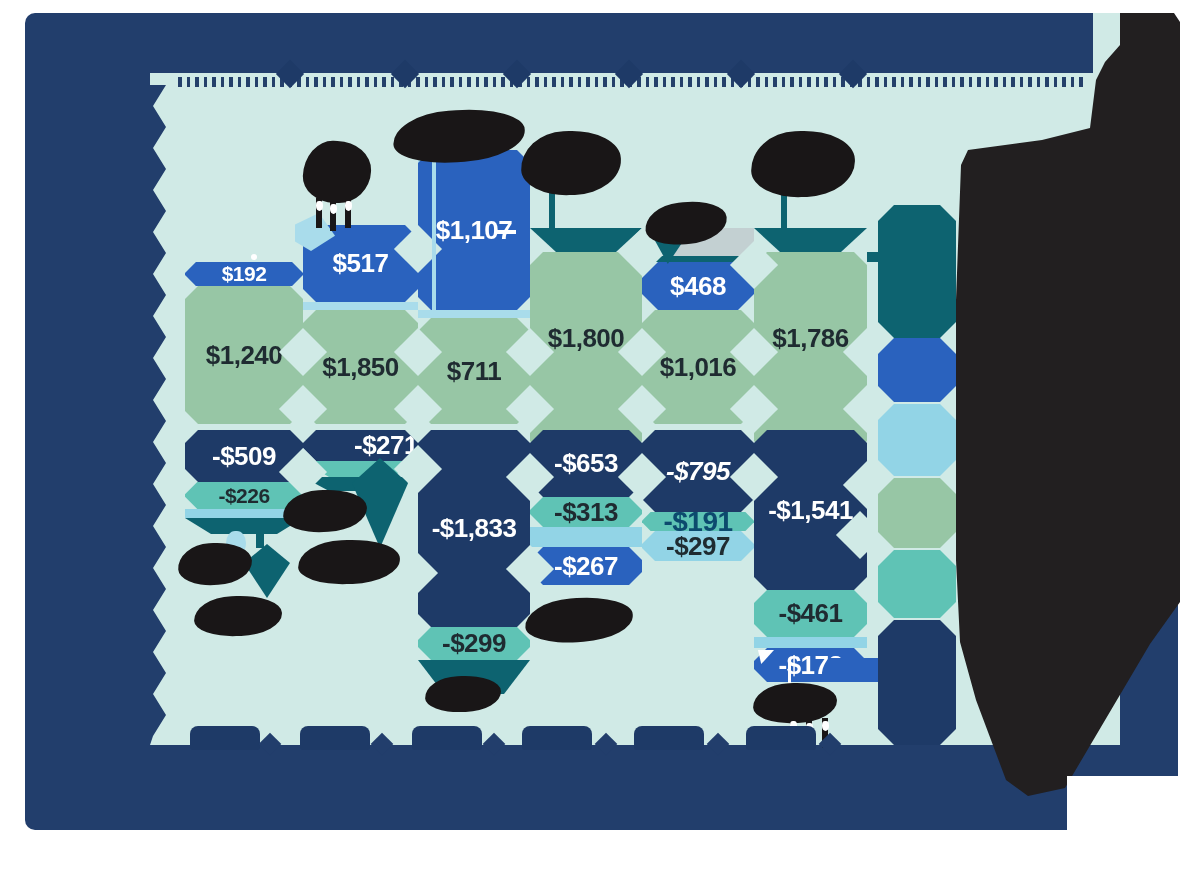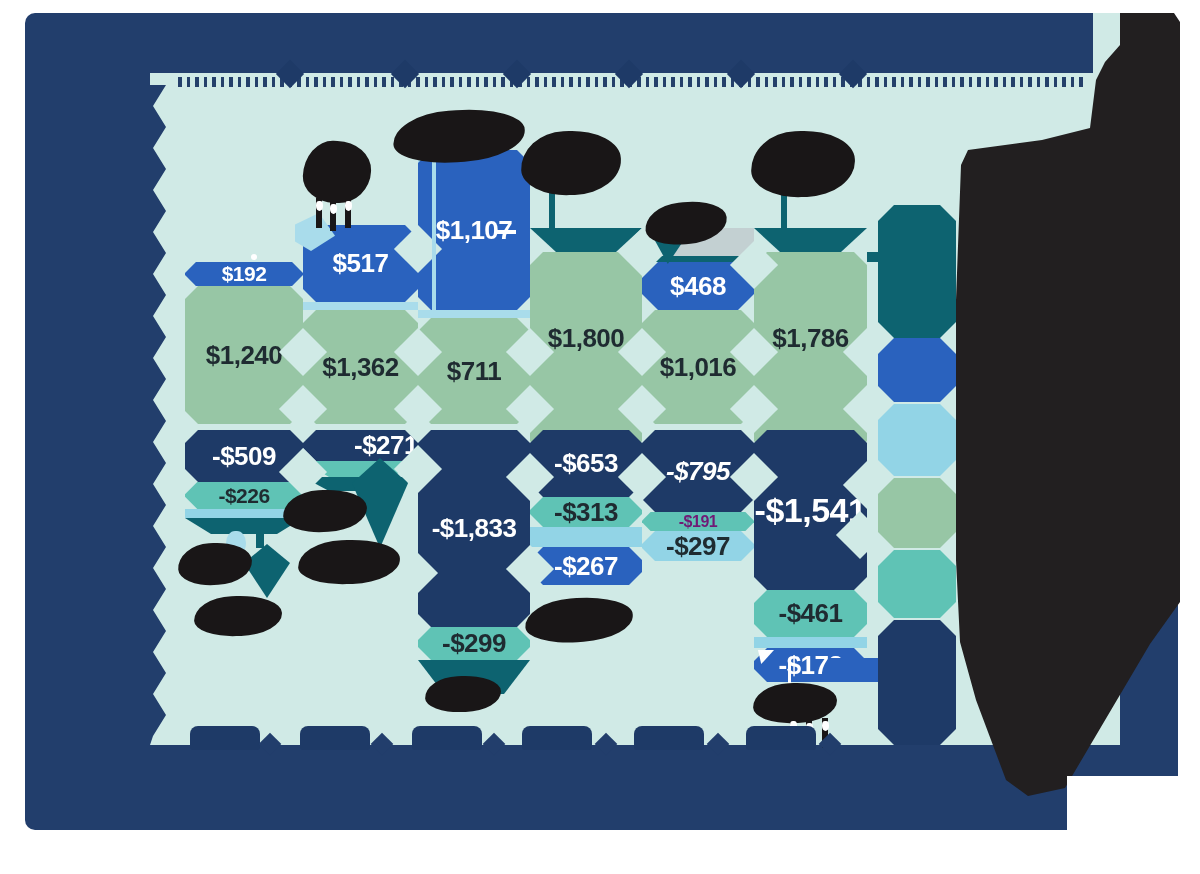--- a/index.html
+++ b/index.html
@@ -39,21 +39,21 @@
       <div class="seg" style="left: 185px; top: 482px; width: 118px; height: 27px; background: rgb(95, 195, 181); color: rgb(31, 43, 49); font-size: 21px; clip-path: polygon(12.2727px 0px, calc(100% - 12.2727px) 0px, 100% 12.2727px, 100% calc(100% - 12.2727px), calc(100% - 12.2727px) 100%, 12.2727px 100%, 0px calc(100% - 12.2727px), 0px 12.2727px);">
         <span>-$226</span>
       </div>
       <div class="seg" style="left: 185px; top: 509px; width: 118px; height: 9px; background: rgb(146, 212, 230); color: rgb(31, 43, 49); font-size: 21px;"></div>
       <div class="seg" style="left: 185px; top: 518px; width: 118px; height: 16px; background: rgb(13, 99, 112); color: rgb(255, 255, 255); font-size: 21px; clip-path: polygon(0px 0px, 100% 0px, calc(100% - 26px) 100%, 26px 100%);"></div>
       <div class="seg" style="left: 303px; top: 225px; width: 115px; height: 77px; background: rgb(42, 98, 190); color: rgb(255, 255, 255); font-size: 26px; clip-path: polygon(13px 0px, calc(100% - 13px) 0px, 100% 13px, 100% calc(100% - 13px), calc(100% - 13px) 100%, 13px 100%, 0px calc(100% - 13px), 0px 13px);">
         <span>$517</span>
       </div>
       <div class="seg" style="left: 303px; top: 302px; width: 115px; height: 8px; background: rgb(169, 220, 235); color: rgb(31, 43, 49); font-size: 21px;"></div>
       <div class="seg" style="left: 303px; top: 310px; width: 115px; height: 114px; background: rgb(151, 198, 165); color: rgb(31, 43, 49); font-size: 26px; clip-path: polygon(13px 0px, calc(100% - 13px) 0px, 100% 13px, 100% calc(100% - 13px), calc(100% - 13px) 100%, 13px 100%, 0px calc(100% - 13px), 0px 13px);">
-        <span>$1,362</span>
+        <span>$1,850</span>
       </div>
       <div class="seg" style="left: 303px; top: 430px; width: 115px; height: 31px; background: rgb(30, 58, 103); color: rgb(255, 255, 255); font-size: 26px; clip-path: polygon(13px 0px, calc(100% - 13px) 0px, 100% 13px, 100% calc(100% - 13px), calc(100% - 13px) 100%, 13px 100%, 0px calc(100% - 13px), 0px 13px); justify-content: flex-end;">
         <span>-$271</span>
       </div>
       <div class="seg" style="left: 303px; top: 461px; width: 115px; height: 16px; background: rgb(95, 195, 181); color: rgb(31, 43, 49); font-size: 21px; clip-path: polygon(0px 0px, 100% 0px, calc(100% - 26px) 100%, 26px 100%);"></div>
       <div class="seg" style="left: 303px; top: 477px; width: 115px; height: 14px; background: rgb(13, 99, 112); color: rgb(255, 255, 255); font-size: 21px; clip-path: polygon(0px 0px, 100% 0px, calc(100% - 26px) 100%, 26px 100%);"></div>
       <div class="seg" style="left: 418px; top: 140px; width: 64px; height: 42px; background: rgb(169, 220, 235); color: rgb(31, 43, 49); font-size: 26px; clip-path: polygon(0px 28%, 62% 0px, 100% 55%, 58% 100%, 0px 72%);"></div>
       <div class="seg" style="left: 418px; top: 150px; width: 112px; height: 160px; background: rgb(42, 98, 190); color: rgb(255, 255, 255); font-size: 26px; clip-path: polygon(13px 0px, calc(100% - 13px) 0px, 100% 13px, 100% calc(100% - 13px), calc(100% - 13px) 100%, 13px 100%, 0px calc(100% - 13px), 0px 13px);">
         <span>$1,107</span>
       </div>
@@ -86,31 +86,31 @@
       <div class="seg" style="left: 642px; top: 256px; width: 112px; height: 6px; background: rgb(13, 99, 112); color: rgb(255, 255, 255); font-size: 21px;"></div>
       <div class="seg" style="left: 642px; top: 262px; width: 112px; height: 48px; background: rgb(42, 98, 190); color: rgb(255, 255, 255); font-size: 26px; clip-path: polygon(16px 0px, calc(100% - 16px) 0px, 100% 16px, 100% calc(100% - 16px), calc(100% - 16px) 100%, 16px 100%, 0px calc(100% - 16px), 0px 16px);">
         <span>$468</span>
       </div>
       <div class="seg" style="left: 642px; top: 310px; width: 112px; height: 114px; background: rgb(151, 198, 165); color: rgb(31, 43, 49); font-size: 26px; clip-path: polygon(13px 0px, calc(100% - 13px) 0px, 100% 13px, 100% calc(100% - 13px), calc(100% - 13px) 100%, 13px 100%, 0px calc(100% - 13px), 0px 13px);">
         <span>$1,016</span>
       </div>
       <div class="seg" style="left: 642px; top: 430px; width: 112px; height: 82px; background: rgb(30, 58, 103); color: rgb(255, 255, 255); font-size: 26px; clip-path: polygon(13px 0px, calc(100% - 13px) 0px, 100% 13px, 100% calc(100% - 13px), calc(100% - 13px) 100%, 13px 100%, 0px calc(100% - 13px), 0px 13px); font-style: italic;">
         <span>-$795</span>
       </div>
-      <div class="seg" style="left: 642px; top: 512px; width: 112px; height: 19px; background: rgb(95, 195, 181); color: #701a75; font-size: 16px; clip-path: polygon(8.63636px 0px, calc(100% - 8.63636px) 0px, 100% 8.63636px, 100% calc(100% - 8.63636px), calc(100% - 8.63636px) 100%, 8.63636px 100%, 0px calc(100% - 8.63636px), 0px 8.63636px); justify-content: center;">
+      <div class="seg" style="left: 642px; top: 512px; width: 112px; height: 19px; background: rgb(95, 195, 181); color: #0c4a6e; font-size: 28px; clip-path: polygon(8.63636px 0px, calc(100% - 8.63636px) 0px, 100% 8.63636px, 100% calc(100% - 8.63636px), calc(100% - 8.63636px) 100%, 8.63636px 100%, 0px calc(100% - 8.63636px), 0px 8.63636px); justify-content: center;">
         <span>-$191</span>
       </div>
       <div class="seg" style="left: 642px; top: 531px; width: 112px; height: 30px; background: rgb(146, 212, 230); color: rgb(31, 43, 49); font-size: 26px; clip-path: polygon(13px 0px, calc(100% - 13px) 0px, 100% 13px, 100% calc(100% - 13px), calc(100% - 13px) 100%, 13px 100%, 0px calc(100% - 13px), 0px 13px);">
         <span>-$297</span>
       </div>
       <div class="seg" style="left: 754px; top: 228px; width: 113px; height: 24px; background: rgb(13, 99, 112); color: rgb(255, 255, 255); font-size: 21px; clip-path: polygon(0px 0px, 100% 0px, calc(100% - 26px) 100%, 26px 100%);"></div>
       <div class="seg" style="left: 754px; top: 252px; width: 113px; height: 172px; background: rgb(151, 198, 165); color: rgb(31, 43, 49); font-size: 26px; clip-path: polygon(13px 0px, calc(100% - 13px) 0px, 100% 13px, 100% calc(100% - 13px), calc(100% - 13px) 100%, 13px 100%, 0px calc(100% - 13px), 0px 13px); align-items: center; padding-bottom: 30px;">
         <span>$1,786</span>
       </div>
-      <div class="seg" style="left: 754px; top: 430px; width: 113px; height: 160px; background: rgb(30, 58, 103); color: rgb(255, 255, 255); font-size: 34px; clip-path: polygon(13px 0px, calc(100% - 13px) 0px, 100% 13px, 100% calc(100% - 13px), calc(100% - 13px) 100%, 13px 100%, 0px calc(100% - 13px), 0px 13px);">
+      <div class="seg" style="left: 754px; top: 430px; width: 113px; height: 160px; background: rgb(30, 58, 103); color: rgb(255, 255, 255); font-size: 26px; clip-path: polygon(13px 0px, calc(100% - 13px) 0px, 100% 13px, 100% calc(100% - 13px), calc(100% - 13px) 100%, 13px 100%, 0px calc(100% - 13px), 0px 13px);">
         <span>-$1,541</span>
       </div>
       <div class="seg" style="left: 754px; top: 590px; width: 113px; height: 47px; background: rgb(95, 195, 181); color: rgb(31, 43, 49); font-size: 26px; clip-path: polygon(13px 0px, calc(100% - 13px) 0px, 100% 13px, 100% calc(100% - 13px), calc(100% - 13px) 100%, 13px 100%, 0px calc(100% - 13px), 0px 13px);">
         <span>-$461</span>
       </div>
       <div class="seg" style="left: 754px; top: 637px; width: 113px; height: 11px; background: rgb(146, 212, 230); color: rgb(31, 43, 49); font-size: 21px;"></div>
       <div class="seg" style="left: 754px; top: 648px; width: 113px; height: 34px; background: rgb(42, 98, 190); color: rgb(255, 255, 255); font-size: 26px; clip-path: polygon(13px 0px, calc(100% - 13px) 0px, 100% 13px, 100% calc(100% - 13px), calc(100% - 13px) 100%, 13px 100%, 0px calc(100% - 13px), 0px 13px);">
         <span>-$172</span>
       </div>
     </div>

